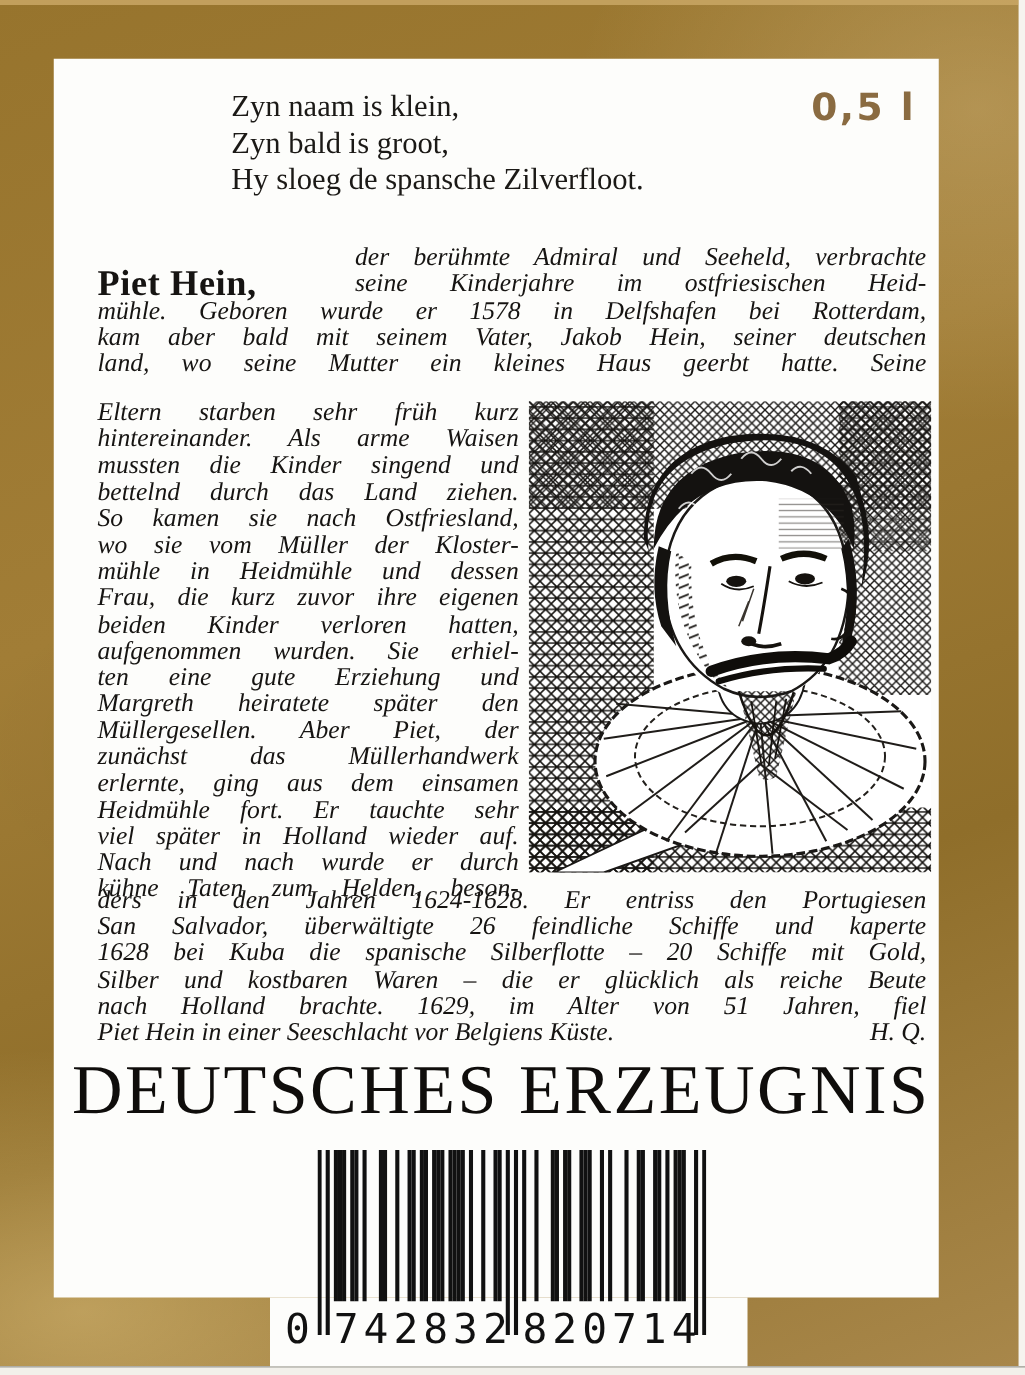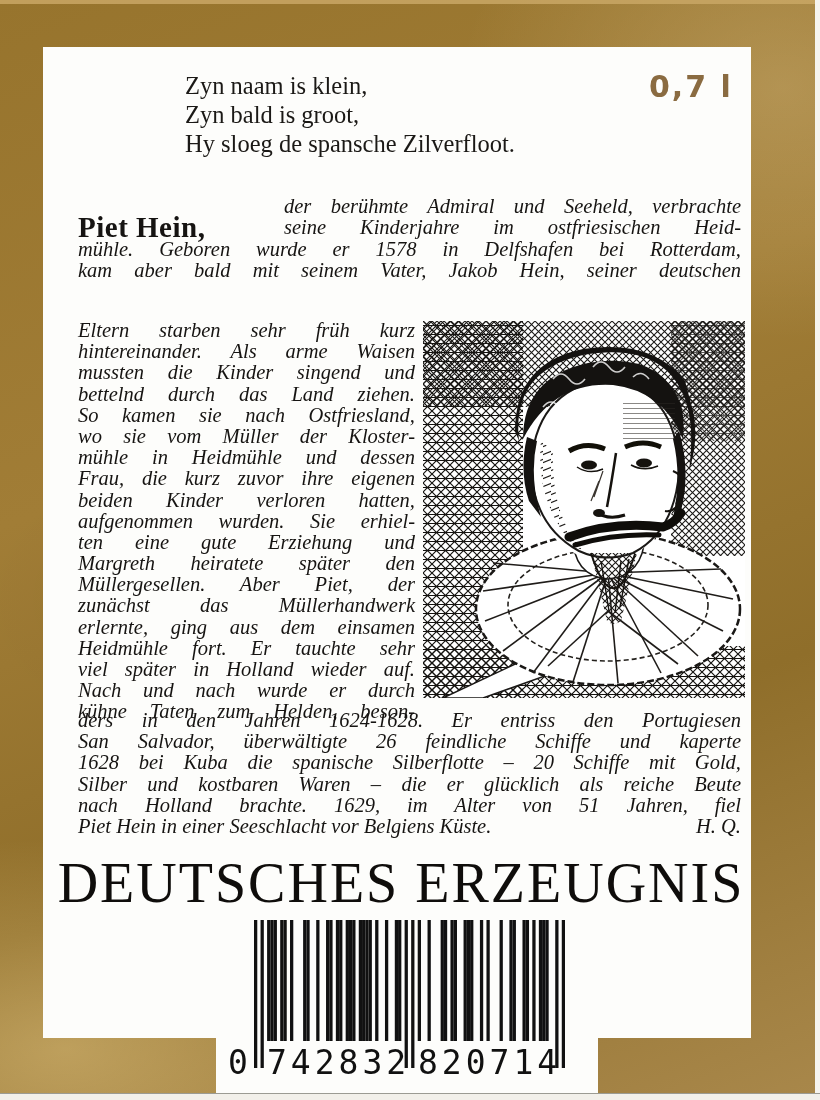--- a/index.html
+++ b/index.html
@@ -37,21 +37,21 @@
   .intro{position:absolute;left:206px;top:3px;width:457px;}
   .full1{position:absolute;left:0;top:46px;width:663px;}
   .column{position:absolute;left:0;top:127px;width:337px;}
   .full2{position:absolute;left:0;top:517px;width:663px;}
   .lastline{display:flex;justify-content:space-between;height:21.2px;}
 
   .portrait{position:absolute;left:345px;top:128px;width:322px;height:377px;}
 
   .erzeugnis{position:absolute;left:0;top:795px;width:716px;text-align:center;
              font-size:56px;line-height:60px;letter-spacing:2px;color:#0f0d0b;
-             font-family:"Liberation Serif",serif;margin-top:11px;}
+             font-family:"Liberation Serif",serif;}
 
   .barcode{position:absolute;left:240px;top:920px;width:340px;height:170px;}
   .barcode svg{position:absolute;left:14px;top:0;width:311px;height:150px;fill:#111;}
   .bc-digits{position:absolute;top:121px;left:0;width:340px;height:44px;
              font-family:"DejaVu Sans Mono",monospace;font-size:33px;color:#111;}
   .bc-d0{position:absolute;left:-12px;top:2px;}
   .bc-g1{position:absolute;left:27px;top:2px;letter-spacing:4px;}
   .bc-g2{position:absolute;left:178px;top:2px;letter-spacing:4px;}
 </style>
 </head>
@@ -63,31 +63,32 @@
 <div class="edge-bottom"></div>
 
 <div class="label">
 
   <div class="poem">
       <div>Zyn naam is klein,</div>
       <div>Zyn bald is groot,</div>
       <div>Hy sloeg de spansche Zilverfloot.</div>
     </div>
 
-  <div class="volume">0,7 l</div>
+  <div class="volume">0,5 l</div>
 
   <div class="article">
     <div class="heading">Piet Hein,</div>
     <div class="intro">
         <div class="jline">der berühmte Admiral und Seeheld, verbrachte</div>
         <div class="jline">seine Kinderjahre im ostfriesischen Heid-</div>
       </div>
     <div class="full1">
         <div class="jline">mühle. Geboren wurde er 1578 in Delfshafen bei Rotterdam,</div>
         <div class="jline">kam aber bald mit seinem Vater, Jakob Hein, seiner deutschen</div>
+        <div class="jline">land, wo seine Mutter ein kleines Haus geerbt hatte. Seine</div>
       </div>
     <div class="column">
         <div class="jline">Eltern starben sehr früh kurz</div>
         <div class="jline">hintereinander. Als arme Waisen</div>
         <div class="jline">mussten die Kinder singend und</div>
         <div class="jline">bettelnd durch das Land ziehen.</div>
         <div class="jline">So kamen sie nach Ostfriesland,</div>
         <div class="jline">wo sie vom Müller der Kloster-</div>
         <div class="jline">mühle in Heidmühle und dessen</div>
         <div class="jline">Frau, die kurz zuvor ihre eigenen</div>

